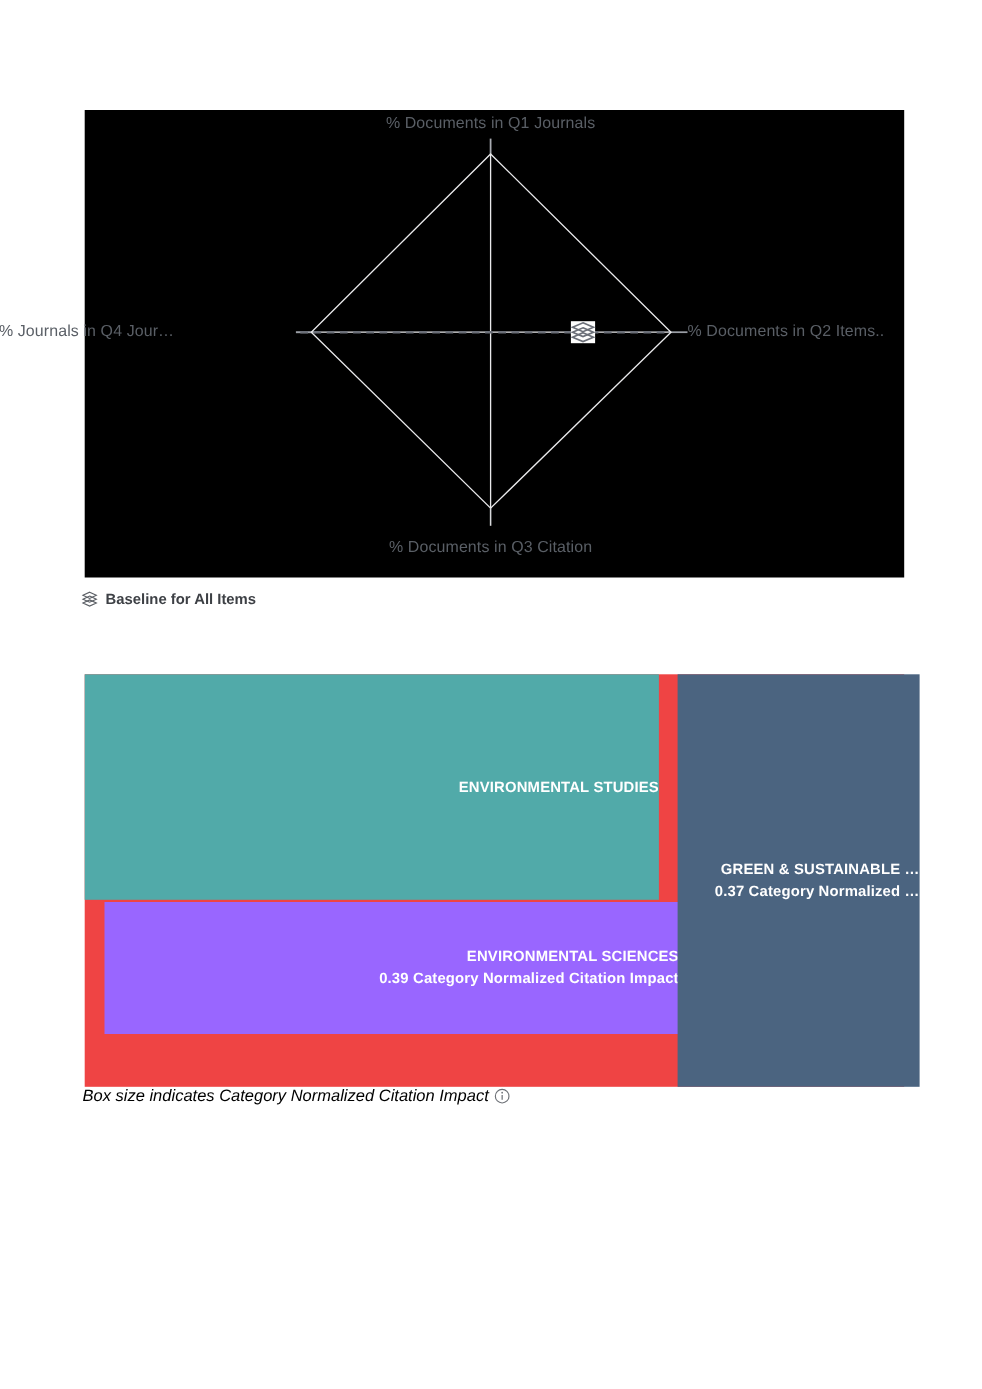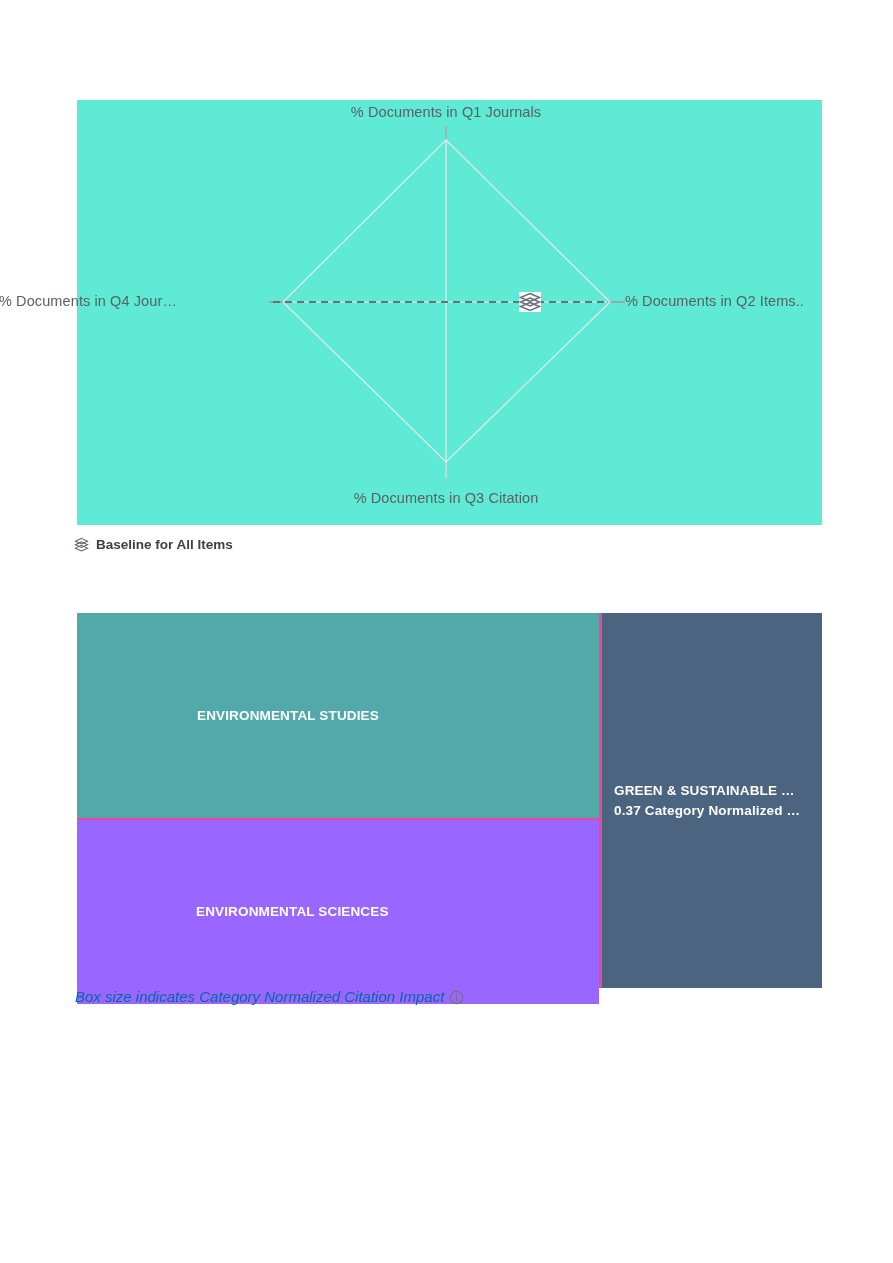--- a/index.html
+++ b/index.html
@@ -16,21 +16,21 @@
     overflow: hidden;
   }
 
   
   #radar-section {
     position: absolute;
     left: 77px;
     top: 100px;
     width: 745px;
     height: 425px;
-    background: #5eead4;
+    background: #000000;
   }
   #radar-svg {
     position: absolute;
     left: 0;
     top: 0;
     width: 745px;
     height: 425px;
     overflow: visible;
   }
   .axis-label {
@@ -81,21 +81,22 @@
     line-height: 0;
   }
 
   
   #treemap {
     position: absolute;
     left: 77px;
     top: 613px;
     width: 745px;
     height: 375px;
-    background: #ec4899;
+    background: #ef4444;
+    text-align: right;
   }
   .tile {
     position: absolute;
     box-sizing: border-box;
     overflow: hidden;
   }
   .tile-inner {
     position: absolute;
     left: 0;
     right: 0;
@@ -123,45 +124,45 @@
   }
 
   #tile-0 {
     left: 0px;
     top: 0px;
     width: 522px;
     height: 205px;
   }
   #tile-0 .tile-inner { padding-left: 120px; }
   #tile-1 {
-    left: 0px;
+    left: 18px;
     top: 207px;
     width: 522px;
-    height: 184px;
+    height: 120px;
   }
   #tile-1 .tile-inner { padding-left: 119px; }
   #tile-2 {
-    left: 525px;
+    left: 539px;
     top: 0px;
     width: 220px;
     height: 375px;
   }
   #tile-2 .tile-inner { padding-left: 12px; }
 
   
   #treemap-caption {
     position: absolute;
     left: 75px;
     top: 988px;
     display: flex;
-    align-items: flex-end;
+    align-items: center;
     gap: 5px;
     font-size: 15px;
     font-style: italic;
-    color: #0369a1;
+    color: #000000;
   }
   .info-icon {
     display: inline-block;
     width: 15px;
     height: 15px;
     line-height: 0;
   }
 </style>
 </head>
 <body>
@@ -190,21 +191,21 @@
       <polygon points="0,0.5 9.5,4.5 0,8.5 -9.5,4.5" fill="none" stroke="#6b6f78" stroke-width="1.5"></polygon>
     </g>
   </svg>
 
   <div class="axis-label" id="axis-label-q1">% Documents in Q1 Journals</div>
 
   <div class="axis-label" id="axis-label-q2">% Documents in Q2 Items..</div>
 
   <div class="axis-label" id="axis-label-q3">% Documents in Q3 Citation</div>
 
-  <div class="axis-label" id="axis-label-q4">% Documents in Q4 Jour…</div>
+  <div class="axis-label" id="axis-label-q4">% Journals in Q4 Jour…</div>
 </div>
 
 <div id="legend-row">
   <span class="layers-icon">
     <svg viewBox="0 0 16 16" width="15" height="15">
       <polygon points="8,1.5 14.5,4.5 8,7.5 1.5,4.5" fill="none" stroke="#5c6066" stroke-width="1.1"></polygon>
       <polygon points="8,5.2 14.5,8.2 8,11.2 1.5,8.2" fill="none" stroke="#5c6066" stroke-width="1.1"></polygon>
       <polygon points="8,8.9 14.5,11.9 8,14.9 1.5,11.9" fill="none" stroke="#5c6066" stroke-width="1.1"></polygon>
     </svg>
   </span>
@@ -215,20 +216,21 @@
 
   <div class="tile" id="tile-0" style="background:#51aaa9;">
     <div class="tile-inner">
       <div class="tile-title">ENVIRONMENTAL STUDIES</div>
     </div>
   </div>
 
   <div class="tile" id="tile-1" style="background:#9966ff;">
     <div class="tile-inner">
       <div class="tile-title">ENVIRONMENTAL SCIENCES</div>
+      <div class="tile-value">0.39 Category Normalized Citation Impact</div>
     </div>
   </div>
 
   <div class="tile" id="tile-2" style="background:#4b6480;">
     <div class="tile-inner">
       <div class="tile-title">GREEN &amp; SUSTAINABLE …</div>
       <div class="tile-value">0.37 Category Normalized …</div>
     </div>
   </div>
 </div>

